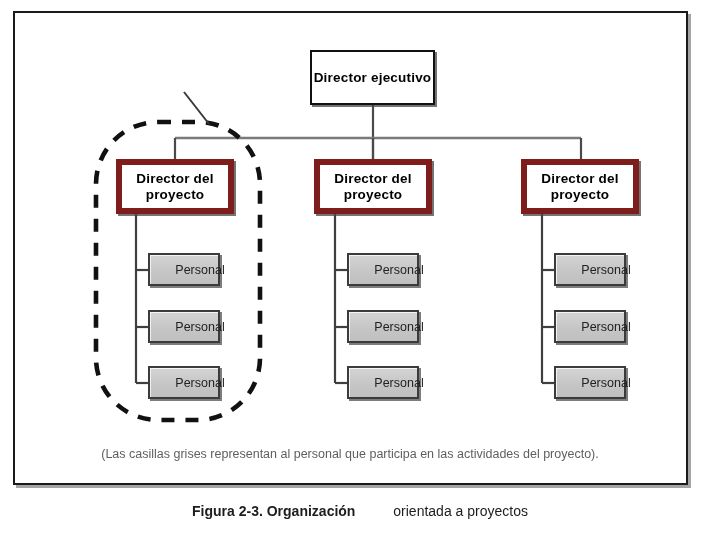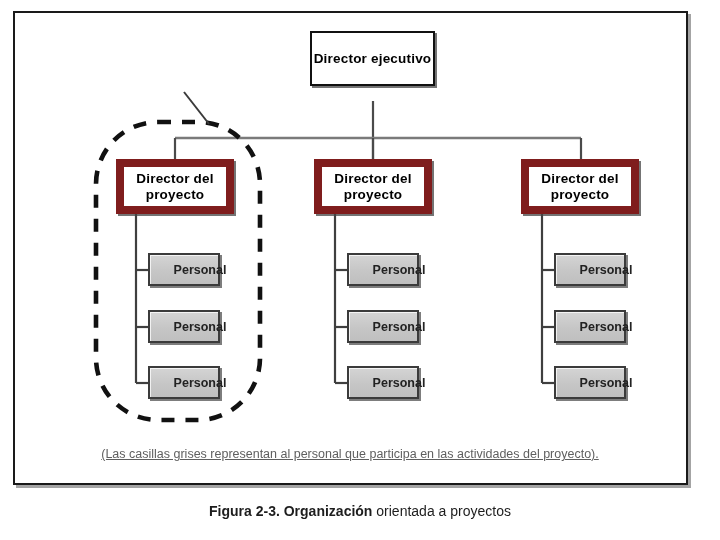--- a/index.html
+++ b/index.html
@@ -61,35 +61,35 @@
     border: 2px solid #111111;
     background: #ffffff;
     box-shadow: 2px 2px 0 rgba(70,70,70,0.75);
     font-weight: bold;
     font-size: 13.5px;
     color: #000000;
     letter-spacing: 0.2px;
   }
 
   .node-manager {
-    border: 8px solid #7f1d1d;
+    border: 6px solid #7f1d1d;
     background: #ffffff;
     box-shadow: 2px 2px 0 rgba(70,70,70,0.75);
     font-weight: bold;
     font-size: 13.5px;
     color: #000000;
     letter-spacing: 0.2px;
   }
 
   .node-staff {
     border: 2px solid #3b3b3b;
     background: linear-gradient(180deg, #d4d4d4 0%, #c6c6c6 55%, #bfbfbf 100%);
     box-shadow: 2px 2px 0 rgba(70,70,70,0.7),
                 inset 1px 1px 0 rgba(255,255,255,0.75);
-    font-weight: bold;
+    font-weight: normal;
     font-size: 12.5px;
     color: #222222;
     padding-left: 32px;
   }
 
   
   .annotation {
     position: absolute;
     font-size: 12.5px;
     color: #6d6d6d;
@@ -99,35 +99,35 @@
   }
 
   .legend-note {
     position: absolute;
     left: 40px;
     top: 447px;
     width: 620px;
     text-align: center;
     font-size: 12.5px;
     color: #5f5f5f;
-    text-decoration: underline;
   }
 
   .figure-caption {
     position: absolute;
     left: 0;
     top: 503px;
     width: 720px;
     text-align: center;
     font-size: 14px;
     font-weight: bold;
     color: #1d1d1d;
   }
   .figure-caption .cap-light {
     font-weight: normal;
+    padding-left: 34px;
   }
 </style>
 </head>
 <body>
 
 <div id="figure-root">
 
   <div class="figure-frame"></div>
 
   <svg class="wire-layer" viewBox="0 0 720 540" width="720" height="540" xmlns="http://www.w3.org/2000/svg">
@@ -153,21 +153,21 @@
     <line x1="542" y1="214" x2="542" y2="383" stroke="#3f3f3f" stroke-width="2.2"></line>
     <line x1="542" y1="270" x2="554" y2="270" stroke="#3f3f3f" stroke-width="2.2"></line>
     <line x1="542" y1="327" x2="554" y2="327" stroke="#3f3f3f" stroke-width="2.2"></line>
     <line x1="542" y1="383" x2="554" y2="383" stroke="#3f3f3f" stroke-width="2.2"></line>
 
     <rect x="96" y="122" width="164" height="298" rx="62" ry="62" fill="none" stroke="#111111" stroke-width="4.6" stroke-dasharray="13 11" stroke-linecap="butt"></rect>
 
     <line x1="184" y1="92" x2="209" y2="124" stroke="#3a3a3a" stroke-width="2"></line>
   </svg>
 
-  <div class="node node-exec" style="left:310px; top:31px; width:125px; height:55px;">
+  <div class="node node-exec" style="left:310px; top:50px; width:125px; height:55px;">
     <span>Director ejecutivo</span>
   </div>
 
   <div class="node node-manager" style="left:116px; top:159px; width:118px; height:55px;">
     <span>Director del proyecto</span>
   </div>
 
   <div class="node node-manager" style="left:314px; top:159px; width:118px; height:55px;">
     <span>Director del proyecto</span>
   </div>

